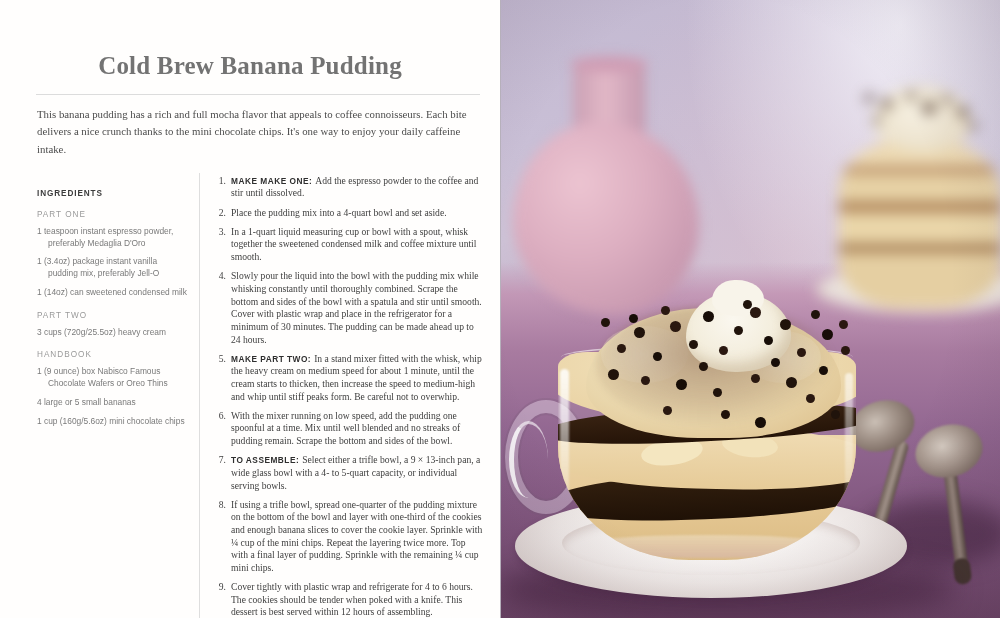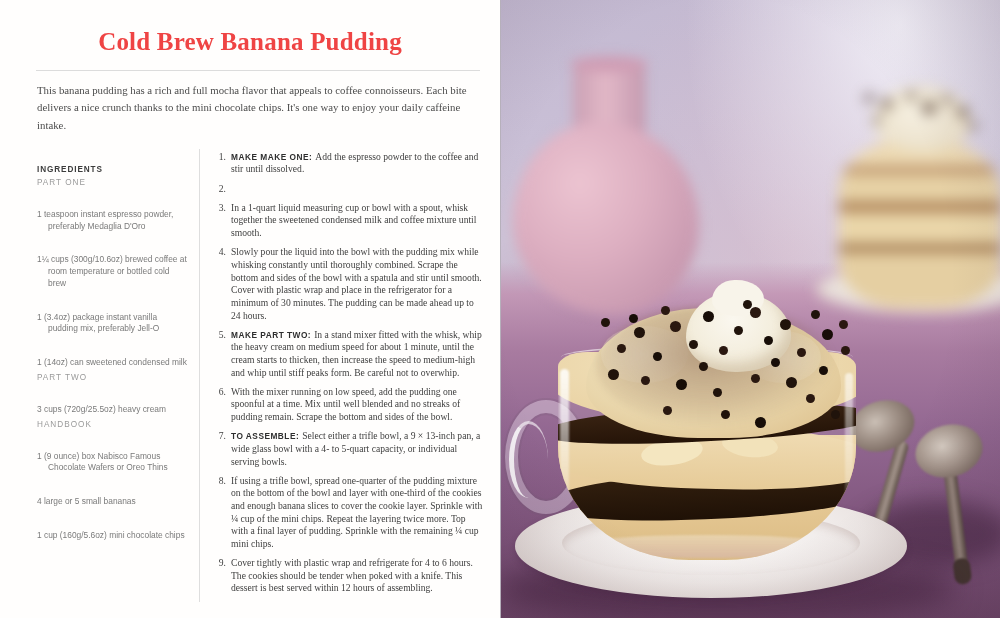--- a/index.html
+++ b/index.html
@@ -1,34 +1,34 @@
 <!DOCTYPE html>
 <html><head>
 <meta charset="utf-8">
 <style>
   * { margin:0; padding:0; box-sizing:border-box; }
   html,body { width:1000px; height:618px; background:#fff; }
   .spread { display:flex; width:1000px; height:618px; overflow:hidden; background:#fff; }
 
   
   .page-left { position:relative; width:500px; height:618px; background:#fffefd; flex:none; }
-  .recipe-title { padding-top:28px; text-align:center; font-family:"Liberation Serif",serif;
-    font-weight:700; font-size:25px; color:#ef4444; letter-spacing:0.2px; }
+  .recipe-title { padding-top:44px; text-align:center; font-family:"Liberation Serif",serif;
+    font-weight:700; font-size:25px; color:#737373; letter-spacing:0.2px;margin-top:8px; }
   .title-rule { margin:14px 20px 0 36px; border-top:1px solid #dcdcdc; }
   .intro { margin:11px 24px 0 37px; font-family:"Liberation Serif",serif; font-size:10.8px;
     line-height:1.6; color:#4c4c4c; }
 
   .columns { display:flex; margin:15px 16px 0 37px; align-items:stretch; }
   .col-ing { width:150px; flex:none; font-family:"Liberation Sans",sans-serif; }
   .makes-block { border-top:1px solid #cfcfcf; border-bottom:1px solid #cfcfcf;
     padding:9px 0 10px; font-size:8.2px; color:#6a6a6a; line-height:1.4; }
   .makes-label { font-weight:bold; color:#3c3c3c; letter-spacing:0.8px; margin-right:3px; }
   .ing-header { margin-top:16px; font-size:8.2px; font-weight:bold; color:#3c3c3c; letter-spacing:0.9px; }
-  .part-label { margin-top:4px; font-size:8.2px; color:#9a9a9a; letter-spacing:1px; }
-  .ing-item { margin-top:22px; font-size:8.4px; line-height:1.4; color:#7a7a7a;
+  .part-label { margin-top:12px; font-size:8.2px; color:#9a9a9a; letter-spacing:1px; }
+  .ing-item { margin-top:7px; font-size:8.4px; line-height:1.4; color:#7a7a7a;
     padding-left:11px; text-indent:-11px; }
   .col-divider { width:1px; background:#dedede; margin-left:12px; flex:none; }
   .col-steps { flex:1; padding-left:13px; padding-top:2px; }
   .step { display:flex; margin-bottom:6.5px; font-family:"Liberation Serif",serif;
     font-size:9.6px; line-height:1.32; color:#3e3e3e; }
   .step-num { flex:none; width:13px; text-align:right; margin-right:5px; }
   .step-lead { font-family:"Liberation Sans",sans-serif; font-weight:bold; font-size:8.3px;
     letter-spacing:0.5px; color:#2e2e2e; }
   .step-lead:not(:empty) { margin-right:3px; }
   .page-footer { position:absolute; left:37px; bottom:16px; display:flex; gap:13px;
@@ -184,21 +184,20 @@
     <h1 class="recipe-title">Cold Brew Banana Pudding</h1>
     <div class="title-rule"></div>
     <p class="intro">This banana pudding has a rich and full mocha flavor that appeals to coffee connoisseurs. Each bite delivers a nice crunch thanks to the mini chocolate chips. It's one way to enjoy your daily caffeine intake.</p>
 
     <div class="columns">
       <div class="col-ing">
         <div class="ing-header">INGREDIENTS</div>
 
         <div class="part-label">PART ONE</div>
         <div class="ing-item">1 teaspoon instant espresso powder, preferably Medaglia D'Oro</div>
-        <div class="ing-item">1¼ cups (300g/10.6oz) brewed coffee at room temperature or bottled cold brew</div>
         <div class="ing-item">1 (3.4oz) package instant vanilla pudding mix, preferably Jell-O</div>
         <div class="ing-item">1 (14oz) can sweetened condensed milk</div>
 
         <div class="part-label">PART TWO</div>
         <div class="ing-item">3 cups (720g/25.5oz) heavy cream</div>
 
         <div class="part-label">HANDBOOK</div>
         <div class="ing-item">1 (9 ounce) box Nabisco Famous Chocolate Wafers or Oreo Thins</div>
         <div class="ing-item">4 large or 5 small bananas</div>
         <div class="ing-item">1 cup (160g/5.6oz) mini chocolate chips</div>
@@ -206,20 +205,21 @@
 
       <div class="col-divider"></div>
 
       <div class="col-steps">
         <div class="step">
             <span class="step-num">1.</span>
             <span class="step-body"><span class="step-lead">MAKE MAKE ONE:</span><span class="step-text">Add the espresso powder to the coffee and stir until dissolved.</span></span>
           </div>
         <div class="step">
             <span class="step-num">2.</span>
+            <span class="step-body"><span class="step-lead"></span><span class="step-text">Place the pudding mix into a 4-quart bowl and set aside.</span></span>
           </div>
         <div class="step">
             <span class="step-num">3.</span>
             <span class="step-body"><span class="step-lead"></span><span class="step-text">In a 1-quart liquid measuring cup or bowl with a spout, whisk together the sweetened condensed milk and coffee mixture until smooth.</span></span>
           </div>
         <div class="step">
             <span class="step-num">4.</span>
             <span class="step-body"><span class="step-lead"></span><span class="step-text">Slowly pour the liquid into the bowl with the pudding mix while whisking constantly until thoroughly combined. Scrape the bottom and sides of the bowl with a spatula and stir until smooth. Cover with plastic wrap and place in the refrigerator for a minimum of 30 minutes. The pudding can be made ahead up to 24 hours.</span></span>
           </div>
         <div class="step">

